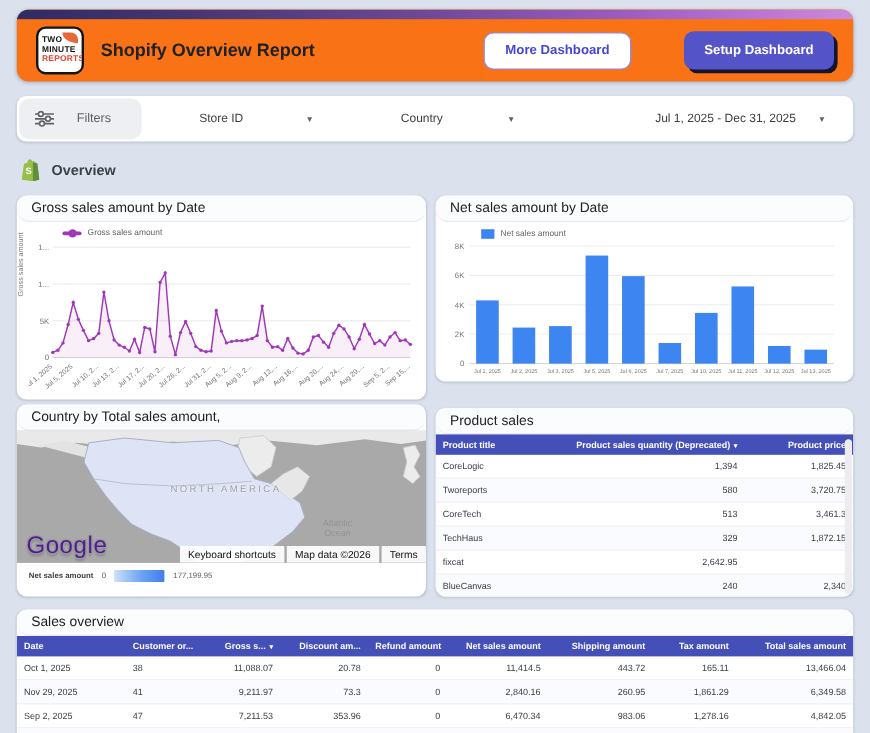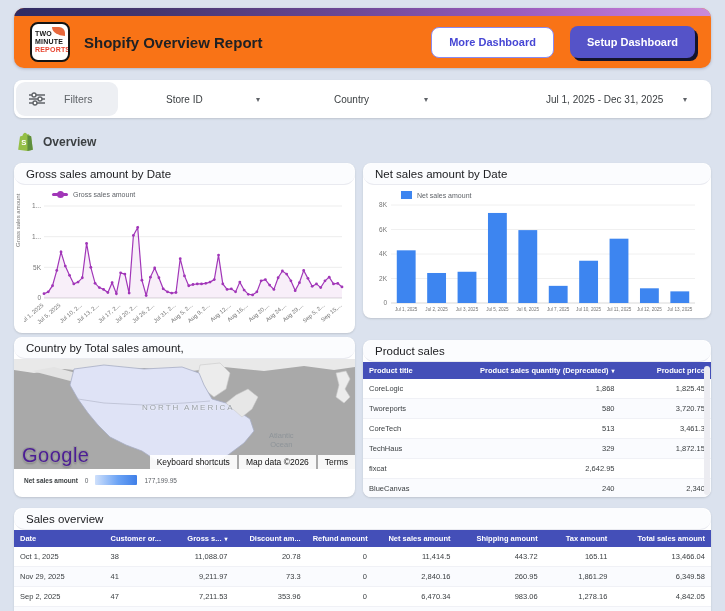--- a/index.html
+++ b/index.html
@@ -18,21 +18,21 @@
   #header-card { left:14px; top:8px; width:697px; height:60px; border-radius:10px; overflow:hidden; position:absolute; background:#f97316; box-shadow:0 1px 3px rgba(40,40,80,.25); }
   #header-grad { height:8px; width:100%; background:linear-gradient(90deg,#2f2b63 0%,#45366f 20%,#6d4896 48%,#9a5cbd 72%,#bd77d3 90%,#ca8bd9 100%); }
   #header-row { display:flex; align-items:center; height:52px; padding:0 16px; }
   #logo-box { width:40px; height:40px; border:2.5px solid #141414; border-radius:8px; background:#fff; position:relative; overflow:hidden; flex:0 0 auto; padding:4px 3px; display:flex; flex-direction:column; justify-content:center; }
   #logo-box .lg { font-size:7px; font-weight:900; line-height:8px; letter-spacing:.2px; color:#141414; }
   #logo-box .lg.orange { color:#e8432e; }
   #logo-swoosh { position:absolute; top:3px; right:3px; width:13px; height:9px; background:#e8683c; border-radius:0 6px 0 100% / 0 6px 0 100%; }
   #page-title { font-size:15px; font-weight:700; margin-left:14px; color:#202124; }
   #header-buttons { margin-left:auto; display:flex; align-items:center; gap:16px; }
   #more-dashboard-btn { background:#fff; border:1.5px solid #8a8af0; color:#4646d4; font-weight:700; font-size:11px; border-radius:8px; height:31px; padding:0 17px; cursor:pointer; font-family:inherit; }
-  #setup-dashboard-btn { background:#5553c8; border:none; color:#fff; font-weight:700; font-size:11px; border-radius:8px; height:32px; padding:0 17px; cursor:pointer; box-shadow:3px 3px 0 #14142b; font-family:inherit; }
+  #setup-dashboard-btn { background:#5553c8; border:none; color:#fff; font-weight:700; font-size:11px; border-radius:8px; height:32px; padding:0 17px; cursor:pointer; box-shadow:3px 3px 0 #14142b; font-family:inherit;margin-left:28px; }
 
   
   #filters-card { left:14px; top:80px; width:697px; height:38px; display:flex; align-items:stretch; }
   #filters-pill { background:#edeff3; border-radius:9px; margin:2px; width:102px; display:flex; align-items:center; gap:19px; padding:0 13px; flex:0 0 auto; }
   #filters-label { font-size:10.5px; color:#5f6368; }
   .filter-field { flex:1; display:flex; align-items:center; justify-content:space-between; padding:0 28px 0 46px; }
   .filter-field.date { flex:1.5; padding:0 24px 0 90px; }
   .filter-label { font-size:10px; color:#3c4043; }
   .caret { font-size:8px; color:#5f6368; }
 
@@ -334,21 +334,21 @@
   <div class="card-title">Product sales</div>
   <div class="tbl" id="product-table">
       <div class="trow thead ps-grid">
         <div class="cell">Product title</div>
         <div class="cell">Product sales quantity (Deprecated)<span class="sort-caret">▾</span></div>
         <div class="cell">Product price</div>
       </div>
       <div class="tbody">
         <div class="trow ps-grid">
           <div class="cell">CoreLogic</div>
-          <div class="cell">1,868</div>
+          <div class="cell">1,394</div>
           <div class="cell">1,825.45</div>
         </div>
         <div class="trow ps-grid">
           <div class="cell">Tworeports</div>
           <div class="cell">580</div>
           <div class="cell">3,720.75</div>
         </div>
         <div class="trow ps-grid">
           <div class="cell">CoreTech</div>
           <div class="cell">513</div>

